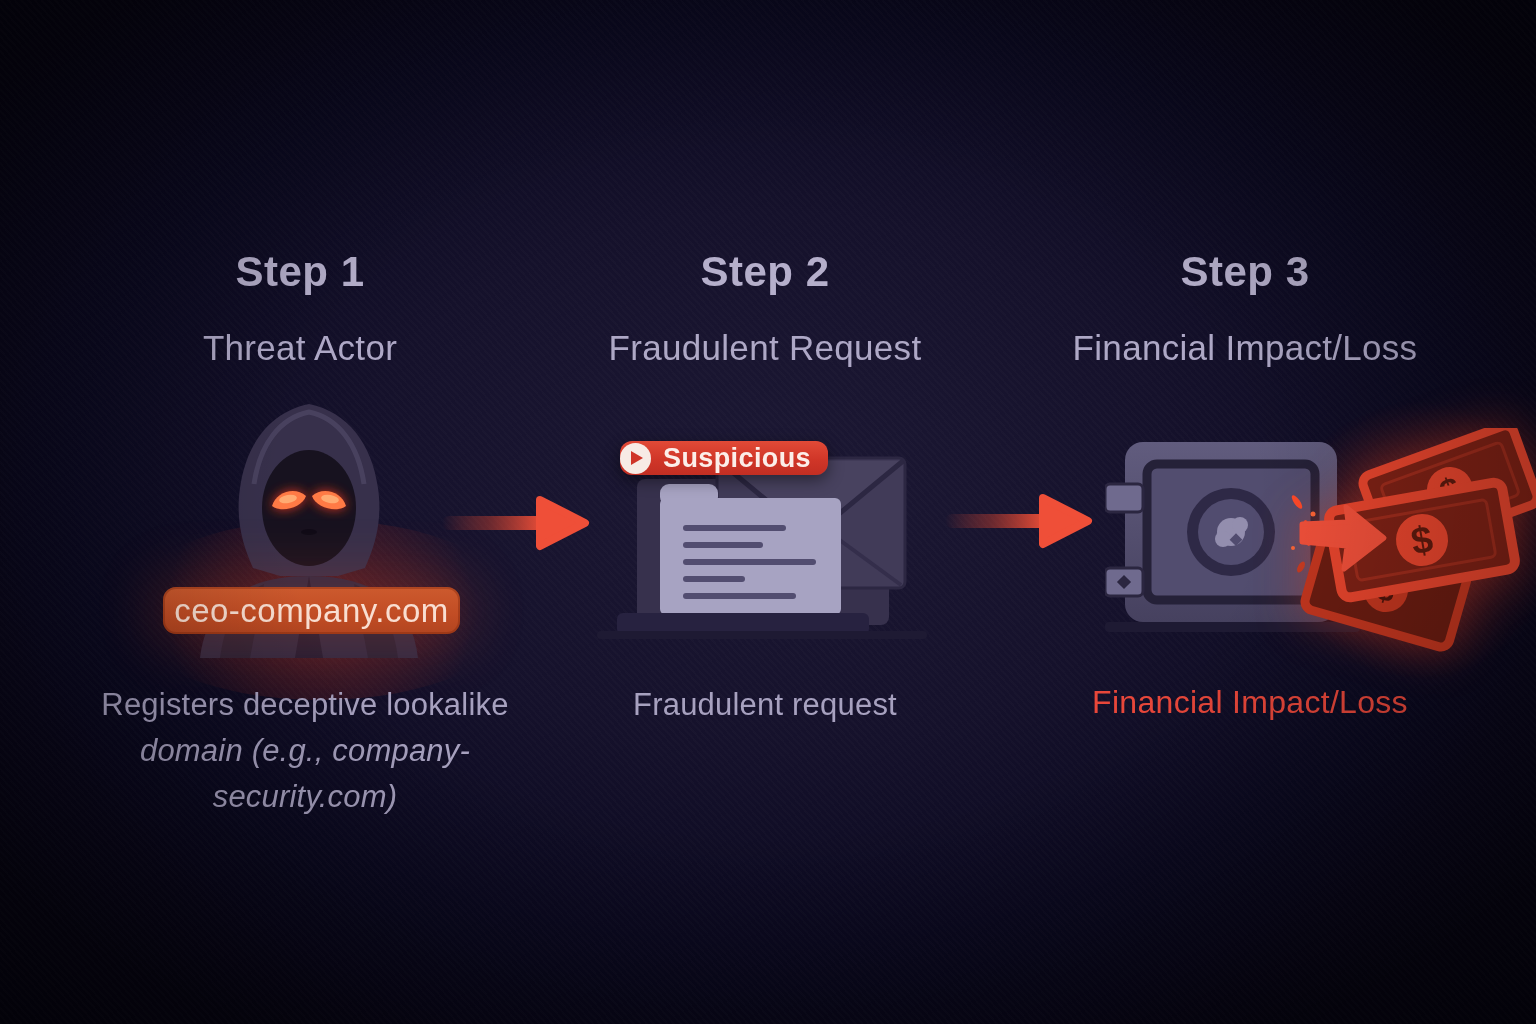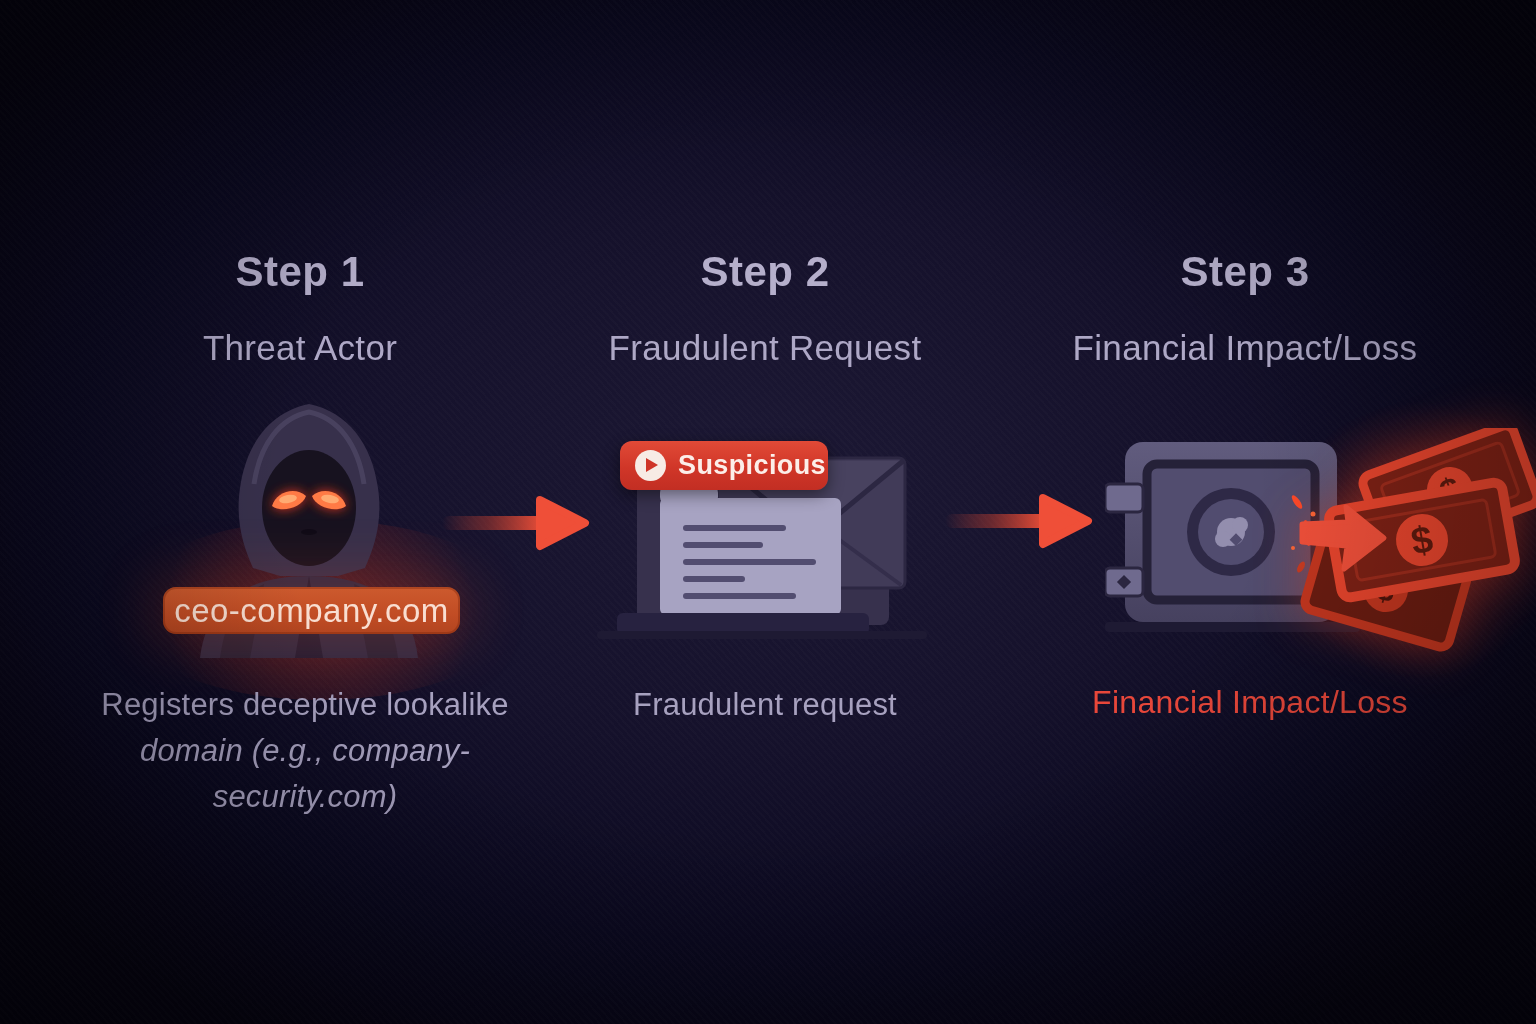--- a/index.html
+++ b/index.html
@@ -35,23 +35,23 @@
     background:linear-gradient(180deg,#cd5a2e 0%,#c14c24 60%,#b24520 100%);
     border-radius:13px;display:flex;align-items:center;justify-content:center;
     color:#f9ded1;font-size:33px;letter-spacing:.5px;
     box-shadow:0 0 55px 12px rgba(222,72,36,.22), inset 0 0 0 2px rgba(120,35,10,.35);
   }
   .glow-red{
     border-radius:50%;pointer-events:none;
     background:radial-gradient(circle, rgba(235,62,30,.30) 0%, rgba(235,62,30,.12) 45%, rgba(235,62,30,0) 70%);
   }
   .suspicious-badge{
-    left:620px;top:441px;width:208px;height:49px;
+    left:620px;top:441px;width:208px;height:34px;
     background:linear-gradient(180deg,#e14a37 0%,#d03628 55%,#c22e23 100%);
-    border-radius:12px;display:flex;align-items:center;gap:12px;padding-left:15px;box-sizing:border-box;
+    border-radius:12px;display:flex;align-items:center;gap:12px;box-sizing:border-box;
     box-shadow:0 5px 16px rgba(0,0,0,.45);z-index:5;
   }
   .play-circle{
     width:31px;height:31px;border-radius:50%;background:#f7ebe5;position:relative;flex:0 0 auto;
   }
   .play-circle::after{
     content:"";position:absolute;left:11px;top:8px;width:0;height:0;
     border-top:7.5px solid transparent;border-bottom:7.5px solid transparent;border-left:12px solid #cf3428;
   }
   .suspicious-label{color:#fceee9;font-size:27px;font-weight:bold;letter-spacing:.4px;}

